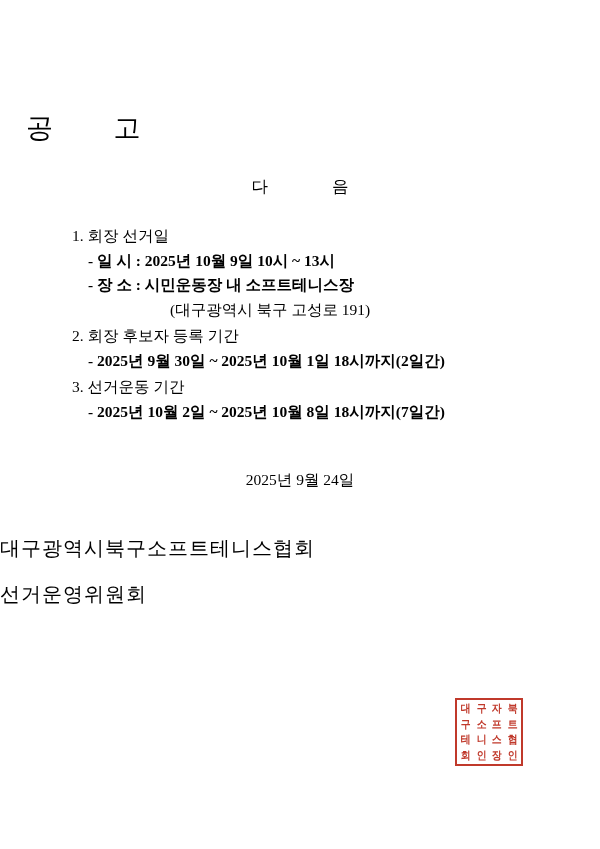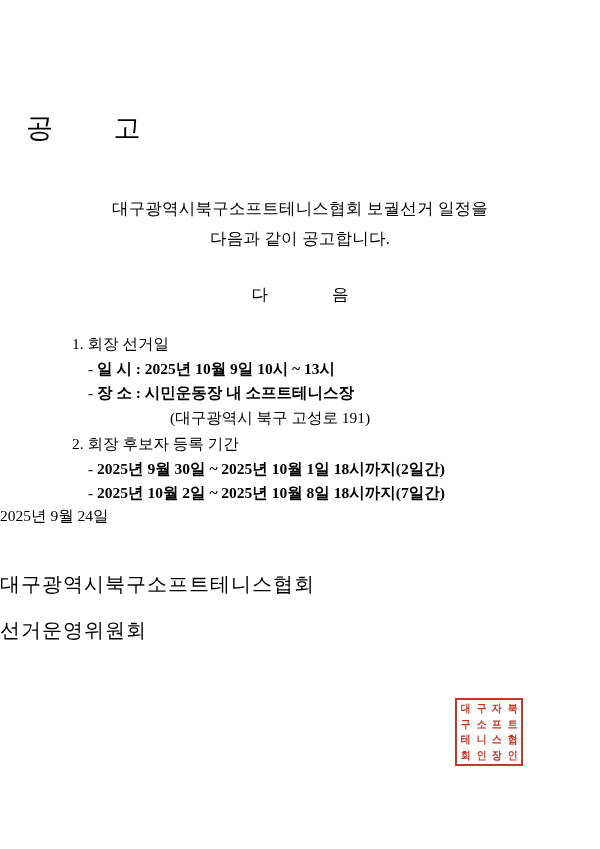--- a/index.html
+++ b/index.html
@@ -61,20 +61,22 @@
   .sub {
     padding-left: 16px;
     white-space: nowrap;
     font-weight: bold;
   }
   .sub-note {
     padding-left: 98px;
     white-space: nowrap;
   }
   .date-line {
+    margin-top: 46px;
+    text-align: center;
     font-size: 15.5px;
   }
   .signature {
     margin-top: 40px;
     text-align: left;
     font-size: 20px;
     line-height: 34px;
     letter-spacing: 1px;
   }
   .sig-line2 {
@@ -106,42 +108,39 @@
     transform: scaleX(0.9);
   }
 </style>
 </head>
 <body>
 
 <div class="page">
 
   <div class="doc-title">공      고</div>
 
-  <div class="intro">
-    <span>대구광역시북구소프트테니스협회 보궐선거 일정을</span>
-    <span class="line2">다음과 같이 공고합니다.</span>
-  </div>
 
   <div class="daeum">다        음</div>
 
   <div class="body-block">
 
     <div>
       <div class="item">1. 회장 선거일</div>
       <div class="sub">- 일 시 : 2025년 10월 9일 10시 ~ 13시</div>
       <div class="sub">- 장 소 : 시민운동장 내 소프트테니스장</div>
       <div class="sub-note">(대구광역시 북구 고성로 191)</div>
     </div>
 
     <div>
       <div class="item">2. 회장 후보자 등록 기간</div>
       <div class="sub">- 2025년 9월 30일 ~ 2025년 10월 1일 18시까지(2일간)</div>
     </div>
 
     <div>
+      <div class="item">3. 선거운동 기간</div>
       <div class="sub">- 2025년 10월 2일 ~ 2025년 10월 8일 18시까지(7일간)</div>
     </div>
 
   </div>
 
   <div class="date-line">2025년 9월 24일</div>
 
   <div class="signature">
     <span>대구광역시북구소프트테니스협회</span>
     <span class="sig-line2">선거운영위원회</span>

